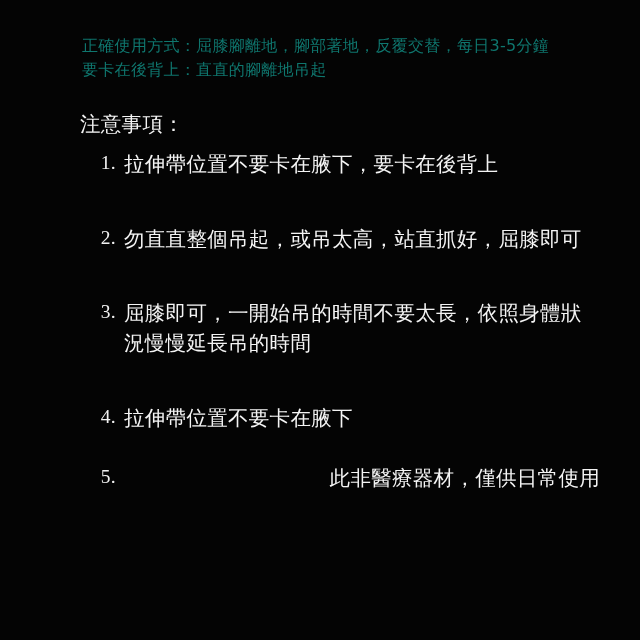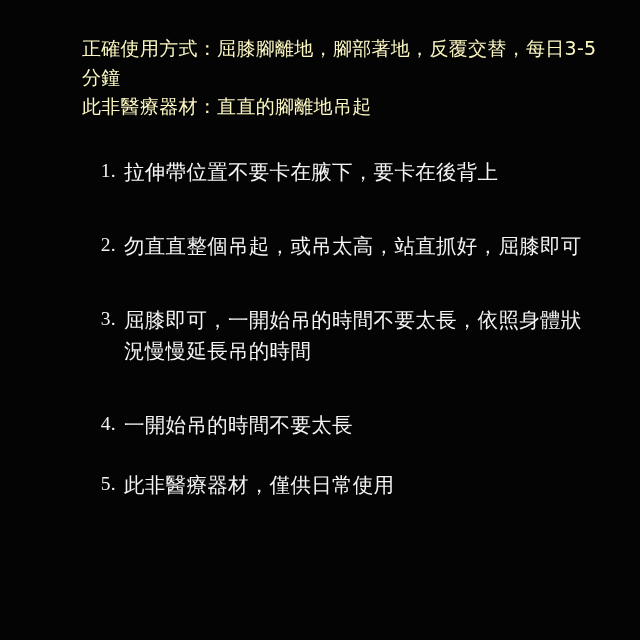--- a/index.html
+++ b/index.html
@@ -16,24 +16,24 @@
   .page {
     position: relative;
     width: 640px;
     height: 640px;
     background: #040404;
     color: #f2f2f2;
     box-sizing: border-box;
     padding: 34px 40px 20px 82px;
   }
   .intro-block {
-    font-size: 19px;
+    font-size: 16px;
     line-height: 1.52;
     letter-spacing: 0.3px;
-    color: #fef9c3;
+    color: #0f766e;
   }
   .intro-line {
     display: block;
     white-space: normal;
   }
   .spacer-a { height: 26px; }
   .notes-heading {
     font-size: 20.5px;
     line-height: 1.5;
     letter-spacing: 0.3px;
@@ -49,21 +49,21 @@
   .note-item {
     position: relative;
     counter-increment: noteitem;
     padding-left: 42px;
     margin-bottom: 13px;
     font-size: 20.5px;
     line-height: 1.48;
     letter-spacing: 0.3px;
     color: #f4f4f4;
   }
-  .note-item:last-child { margin-bottom: 0; }
+  .note-item:last-child { margin-bottom: 0; text-align: right; }
   .note-item::before {
     content: counter(noteitem) ".";
     position: absolute;
     left: 6px;
     top: 0;
     width: 28px;
     text-align: right;
     font-size: 19.5px;
     color: #f1f1f1;
     font-family: "Liberation Serif", "DejaVu Serif", serif;
@@ -73,37 +73,38 @@
   }
   .note-item--tight { margin-bottom: 30px; margin-top: 44px; }
 </style>
 </head>
 <body>
 
 <div class="page">
 
   <div class="intro-block">
     <span class="intro-line">正確使用方式：屈膝腳離地，腳部著地，反覆交替，每日3-5分鐘</span>
-    <span class="intro-line">此非醫療器材：直直的腳離地吊起</span>
+    <span class="intro-line">要卡在後背上：直直的腳離地吊起</span>
   </div>
 
   <div class="spacer-a"></div>
 
+  <div class="notes-heading">注意事項：</div>
 
   <ol class="notes-list">
     <li class="note-item">
       <span class="note-text">拉伸帶位置不要卡在腋下，要卡在後背上</span>
     </li>
     <li class="note-item note-item--tight">
       <span class="note-text">勿直直整個吊起，或吊太高，站直抓好，屈膝即可</span>
     </li>
     <li class="note-item note-item--tight">
       <span class="note-text">屈膝即可，一開始吊的時間不要太長，依照身體狀況慢慢延長吊的時間</span>
     </li>
     <li class="note-item note-item--tight">
-      <span class="note-text">一開始吊的時間不要太長</span>
+      <span class="note-text">拉伸帶位置不要卡在腋下</span>
     </li>
     <li class="note-item">
       <span class="note-text">此非醫療器材，僅供日常使用</span>
     </li>
   </ol>
 
 </div>
 
 </body></html>

